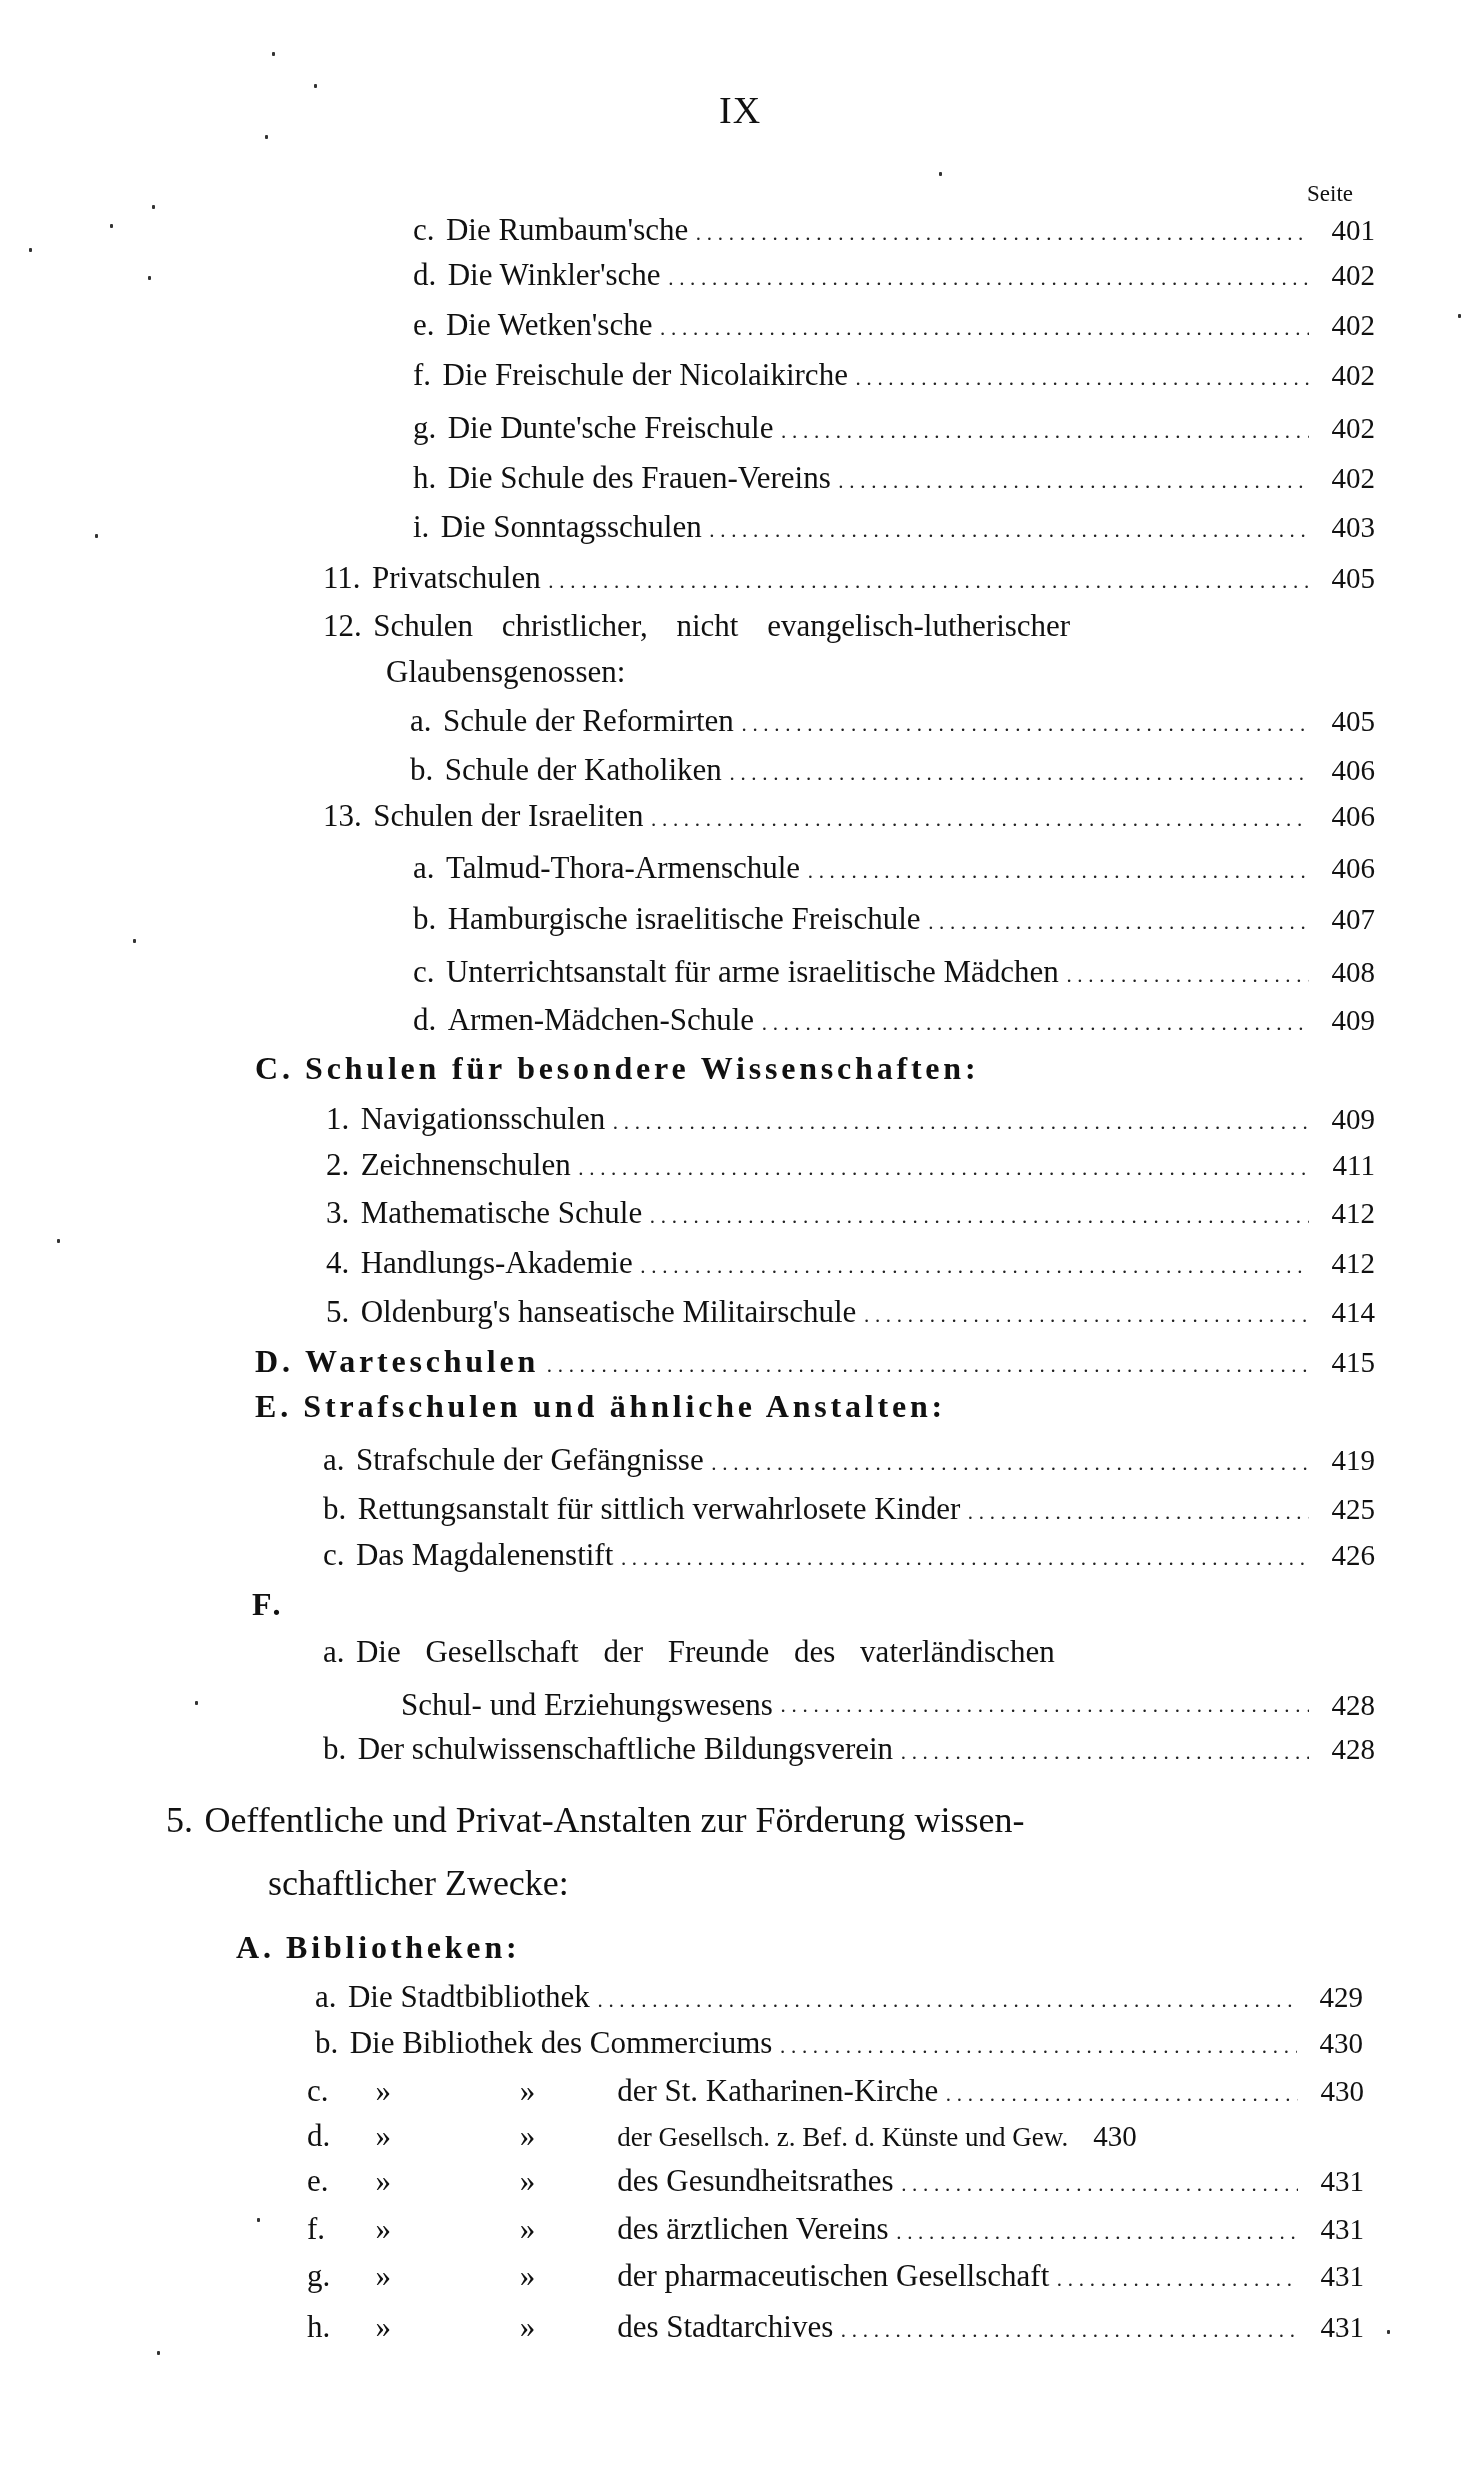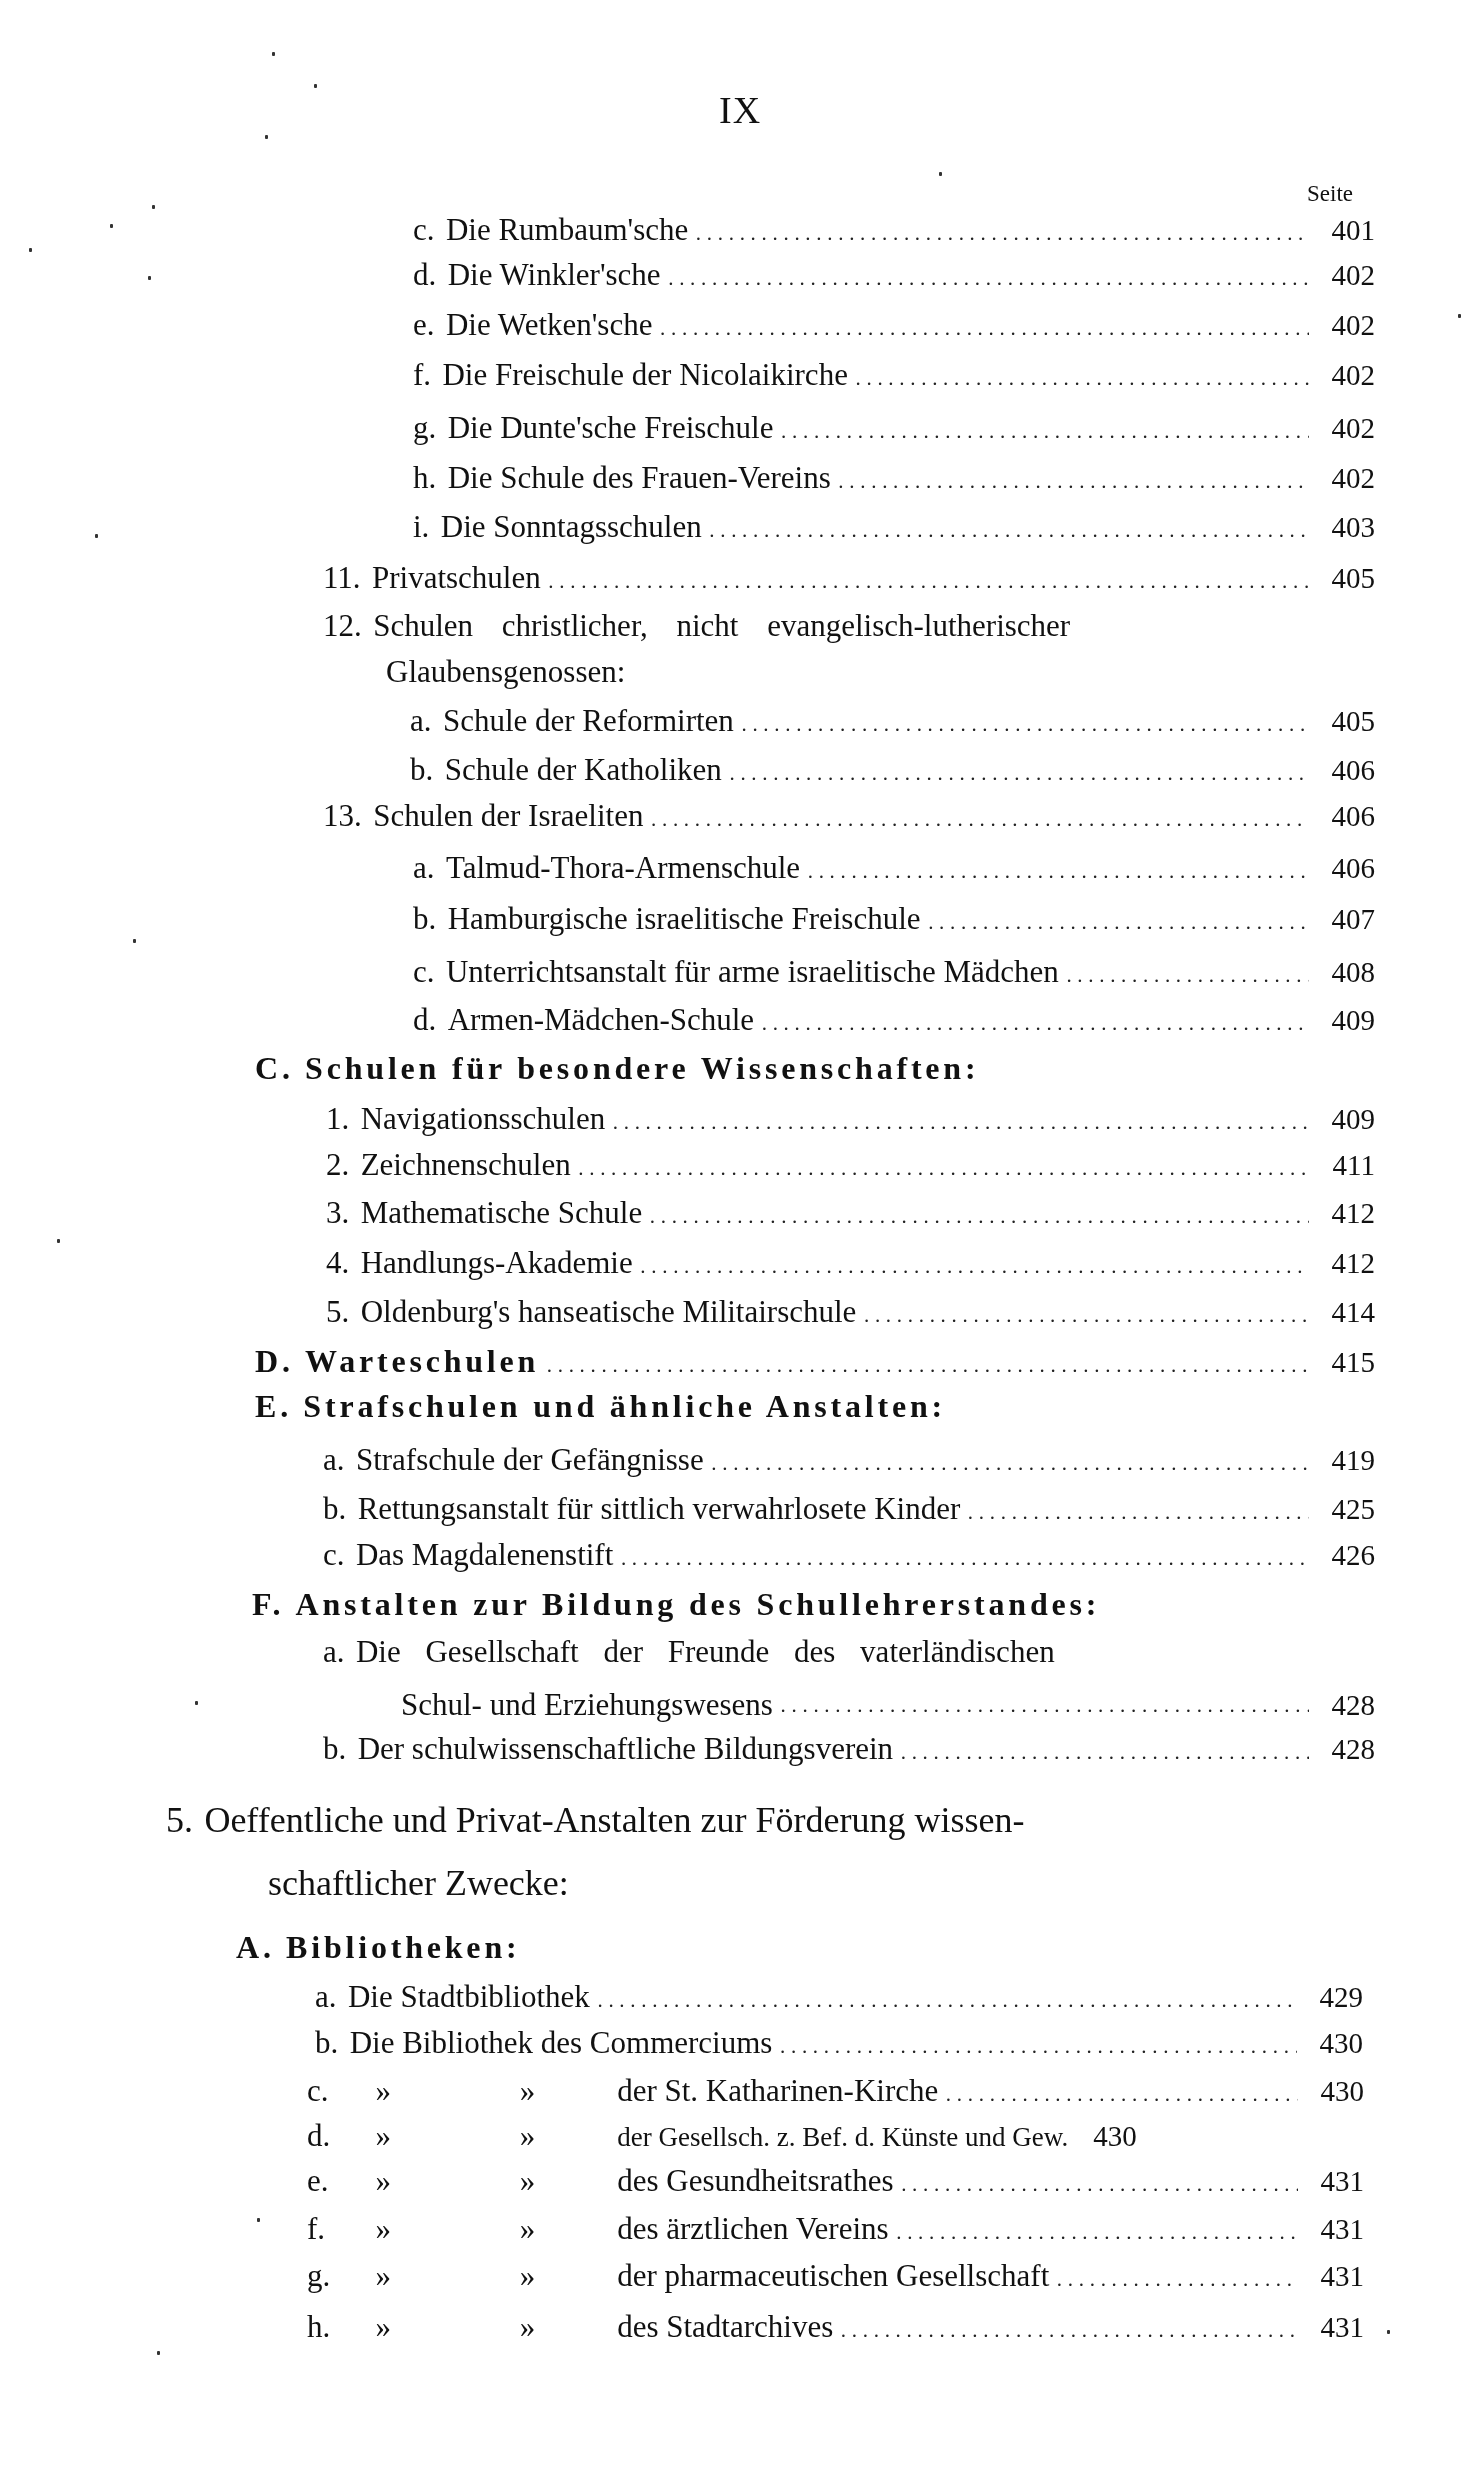--- a/index.html
+++ b/index.html
@@ -189,21 +189,20 @@
   </div>
   <div class="row" style="left:323px; top:1537px; width:1052px;">
     <span class="lbl">c.</span>
     <span class="txt">Das Magdalenenstift</span>
     <span class="lead"></span>
     <span class="pg">426</span>
   </div>
 
   <div class="row head" style="left:252px; top:1586px; width:1124px;">
     <span class="lbl">F.</span>
-    <span class="txt">Anstalten zur Bildung des Schullehrerstandes:</span>
   </div>
   <div class="row" style="left:323px; top:1634px; width:1052px; word-spacing:17px;">
     <span class="lbl">a.</span>
     <span class="txt">Die Gesellschaft der Freunde des vaterländischen</span>
   </div>
   <div class="row" style="left:401px; top:1683px; width:974px;align-items:center;">
     <span class="txt">Schul- und Erziehungswesens</span>
     <span class="lead"></span>
     <span class="pg">428</span>
   </div>

